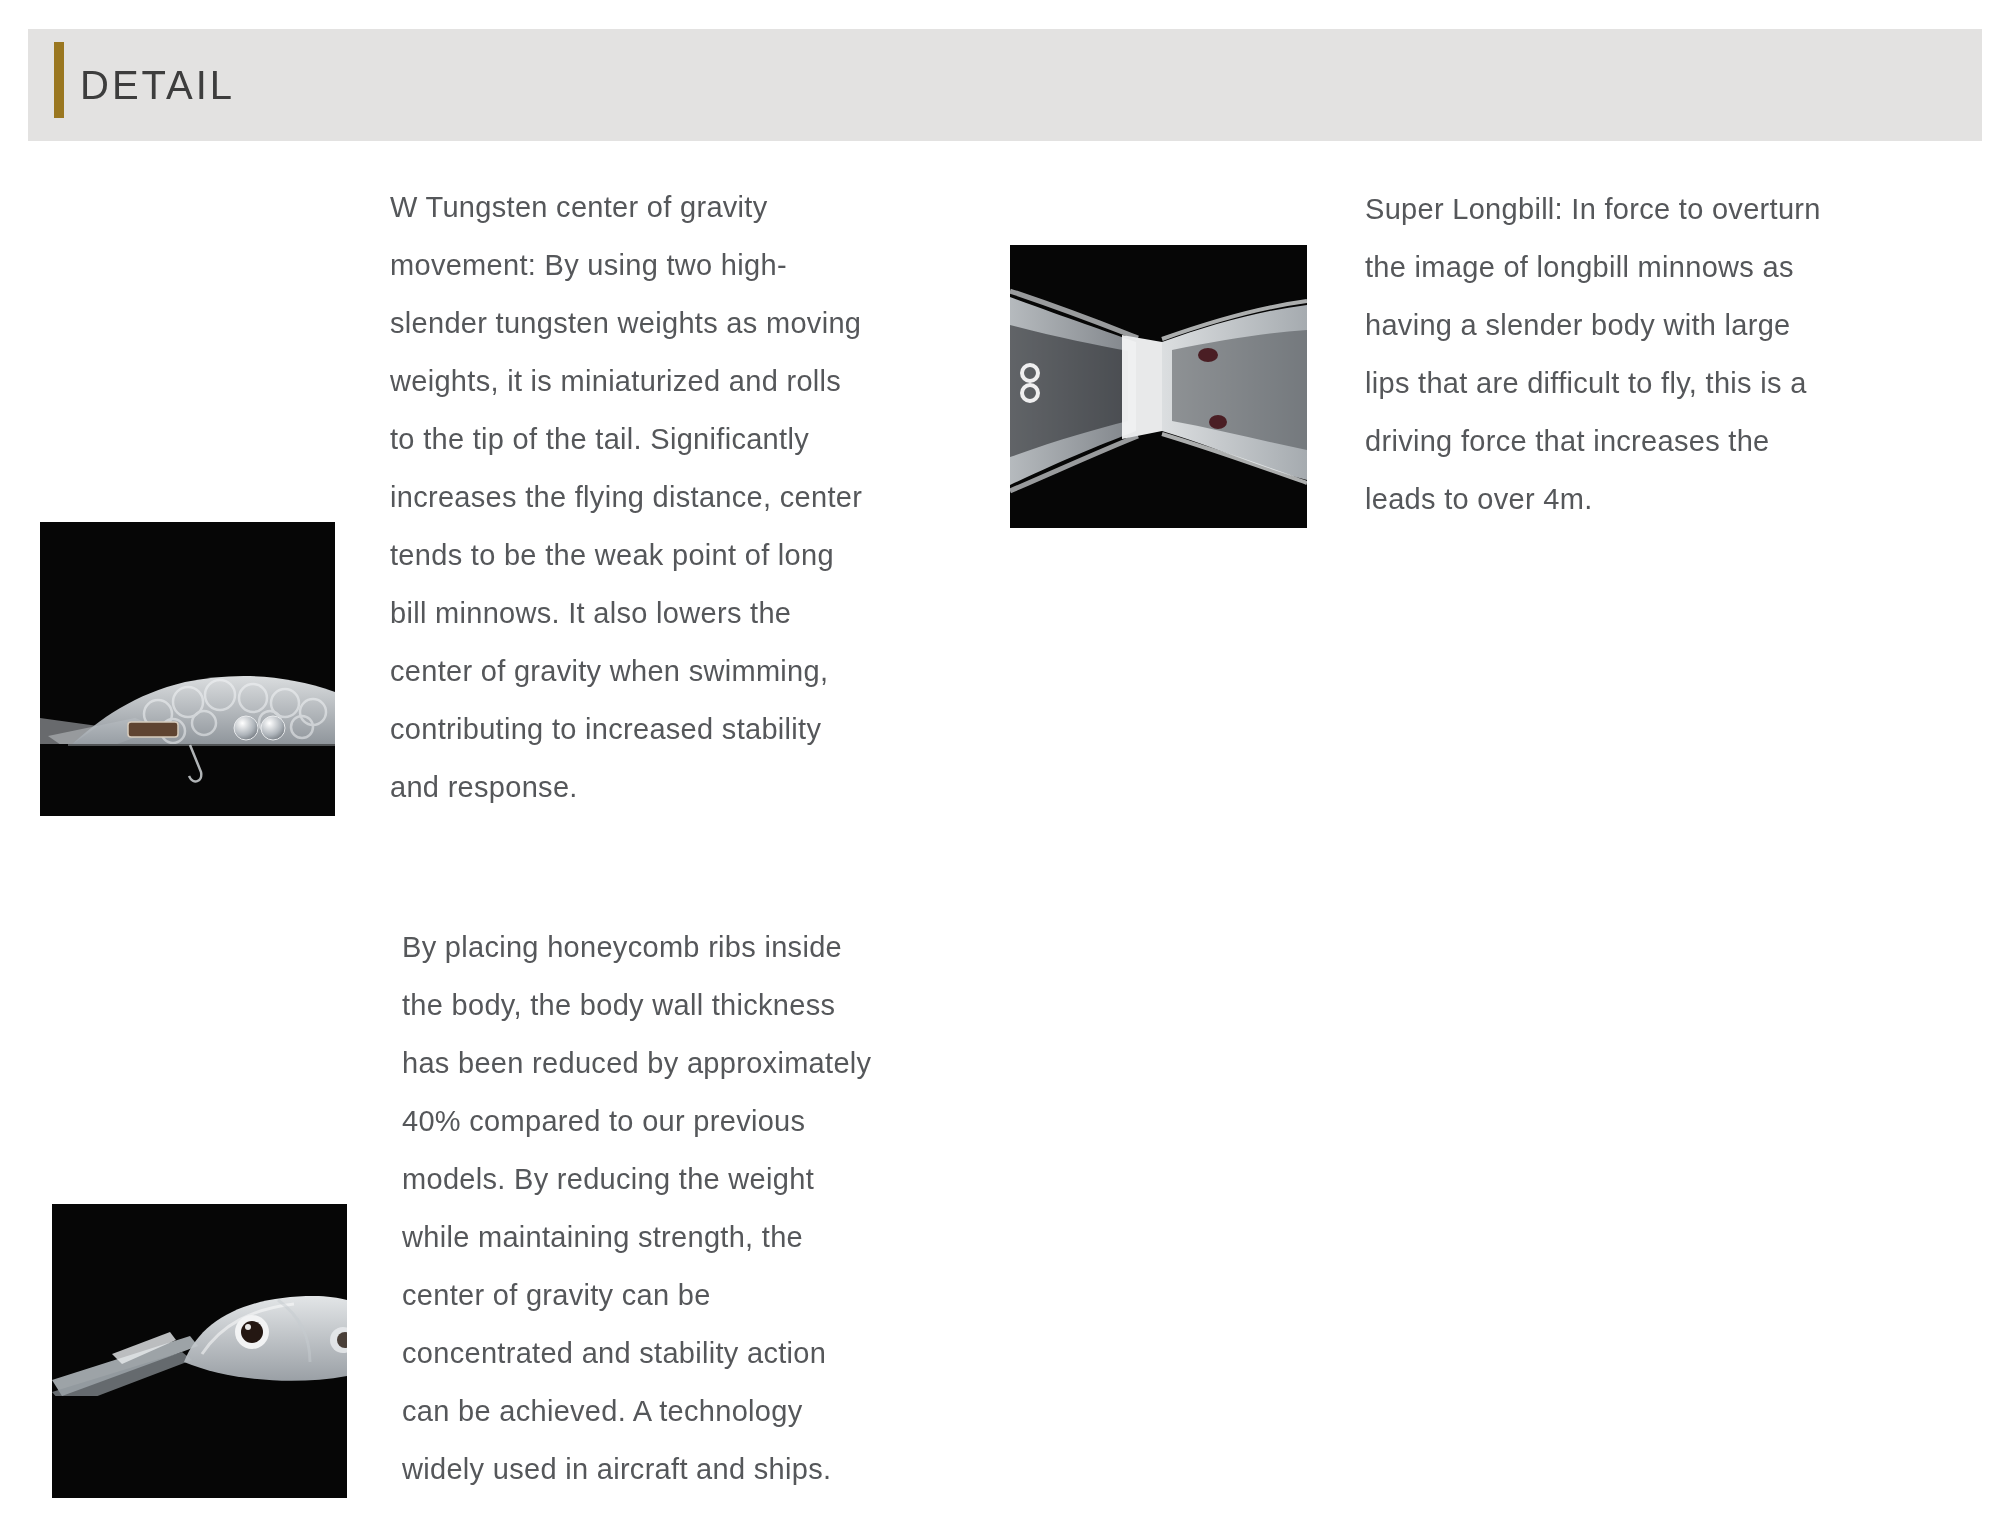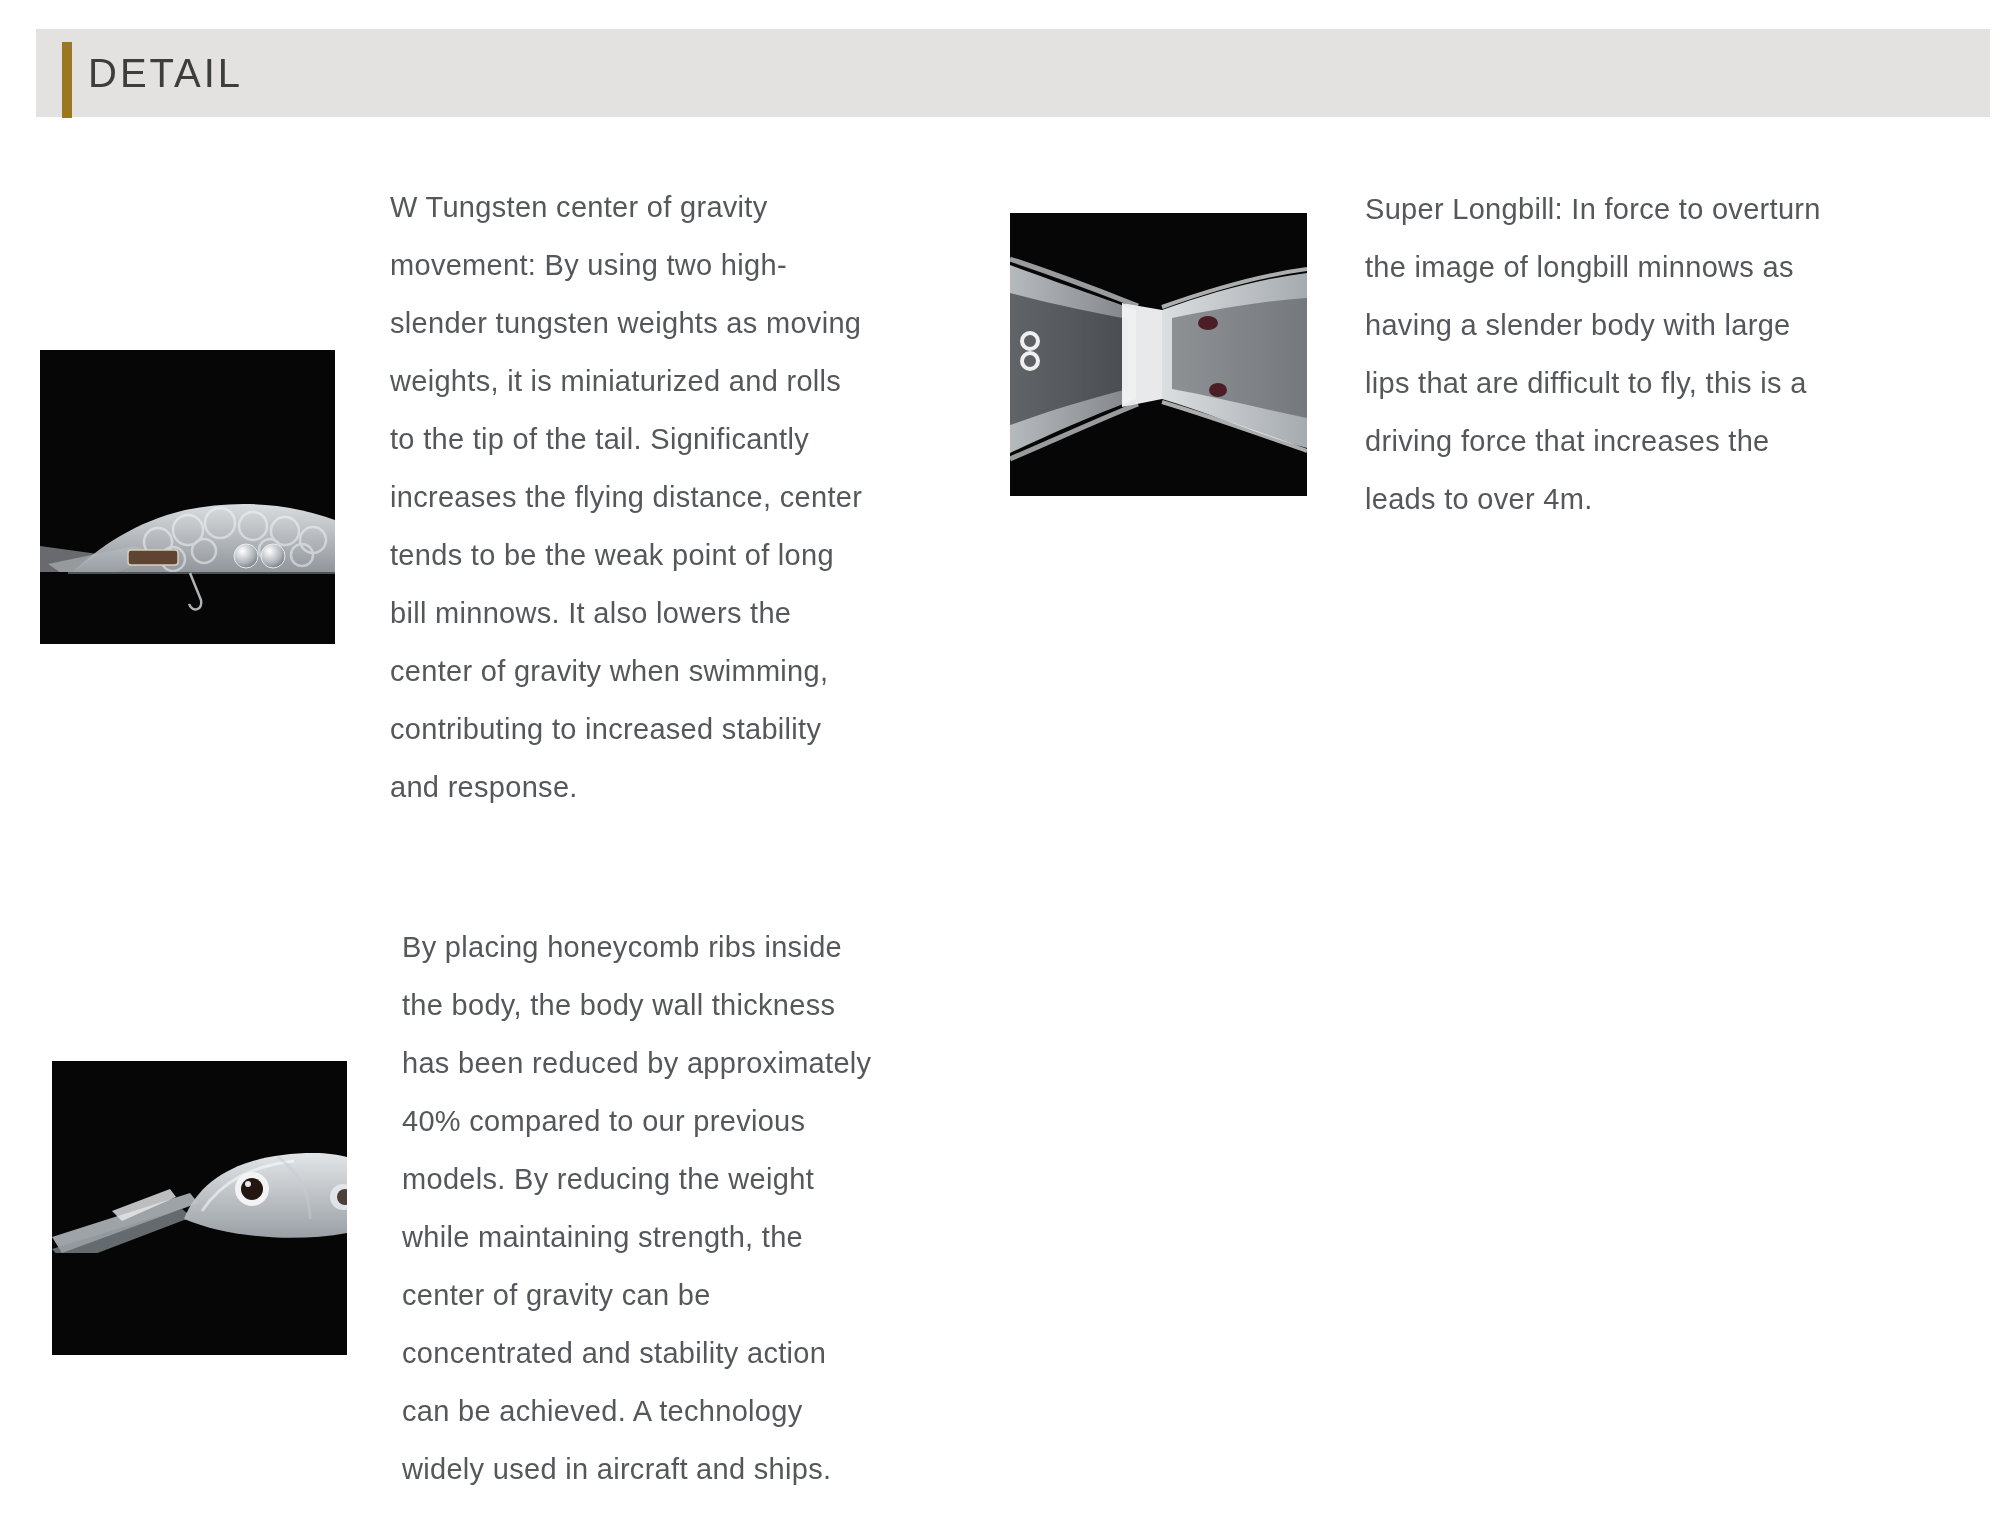--- a/index.html
+++ b/index.html
@@ -11,24 +11,24 @@
     width: 2000px;
     height: 1526px;
     position: relative;
     font-family: "Liberation Sans", sans-serif;
     overflow: hidden;
   }
 
   
   .section-header {
     position: absolute;
-    left: 36px;
+    left: 28px;
     top: 29px;
     width: 1954px;
-    height: 88px;
+    height: 112px;
     background: #e3e2e1;
   }
   .gold-bar {
     position: absolute;
     left: 26px;
     top: 13px;
     width: 10px;
     height: 76px;
     background: #9a7720;
   }
@@ -40,21 +40,21 @@
     font-size: 40px;
     letter-spacing: 3px;
     color: #3d3d3d;
     font-weight: 400;
   }
 
   
   .feature {
     position: absolute;
     display: flex;
-    align-items: center;
+    align-items: flex-end;
   }
   .feature .photo {
     flex: none;
     background: #060606;
   }
   .feature .photo svg { display: block; }
 
   .copy {
     width: 605px;
     font-size: 29px;

